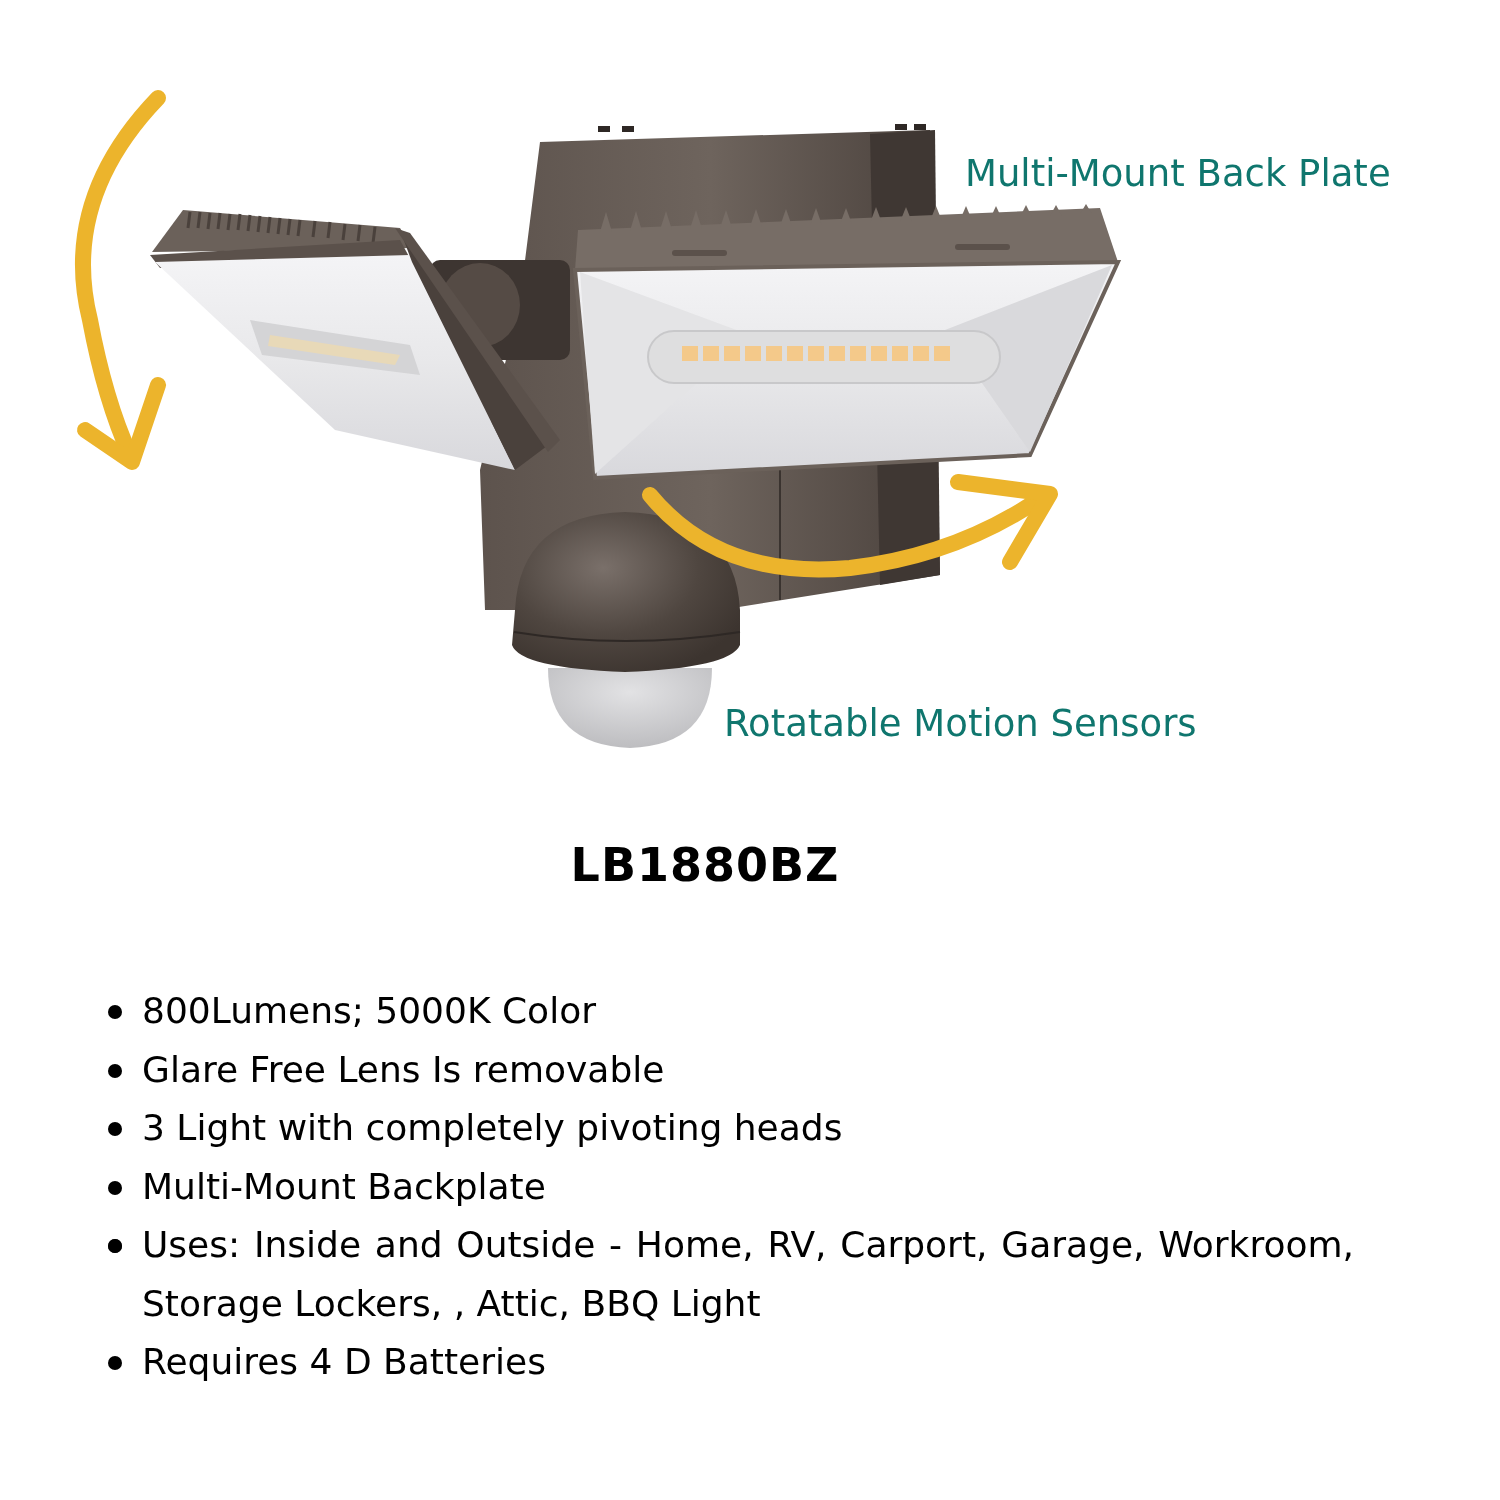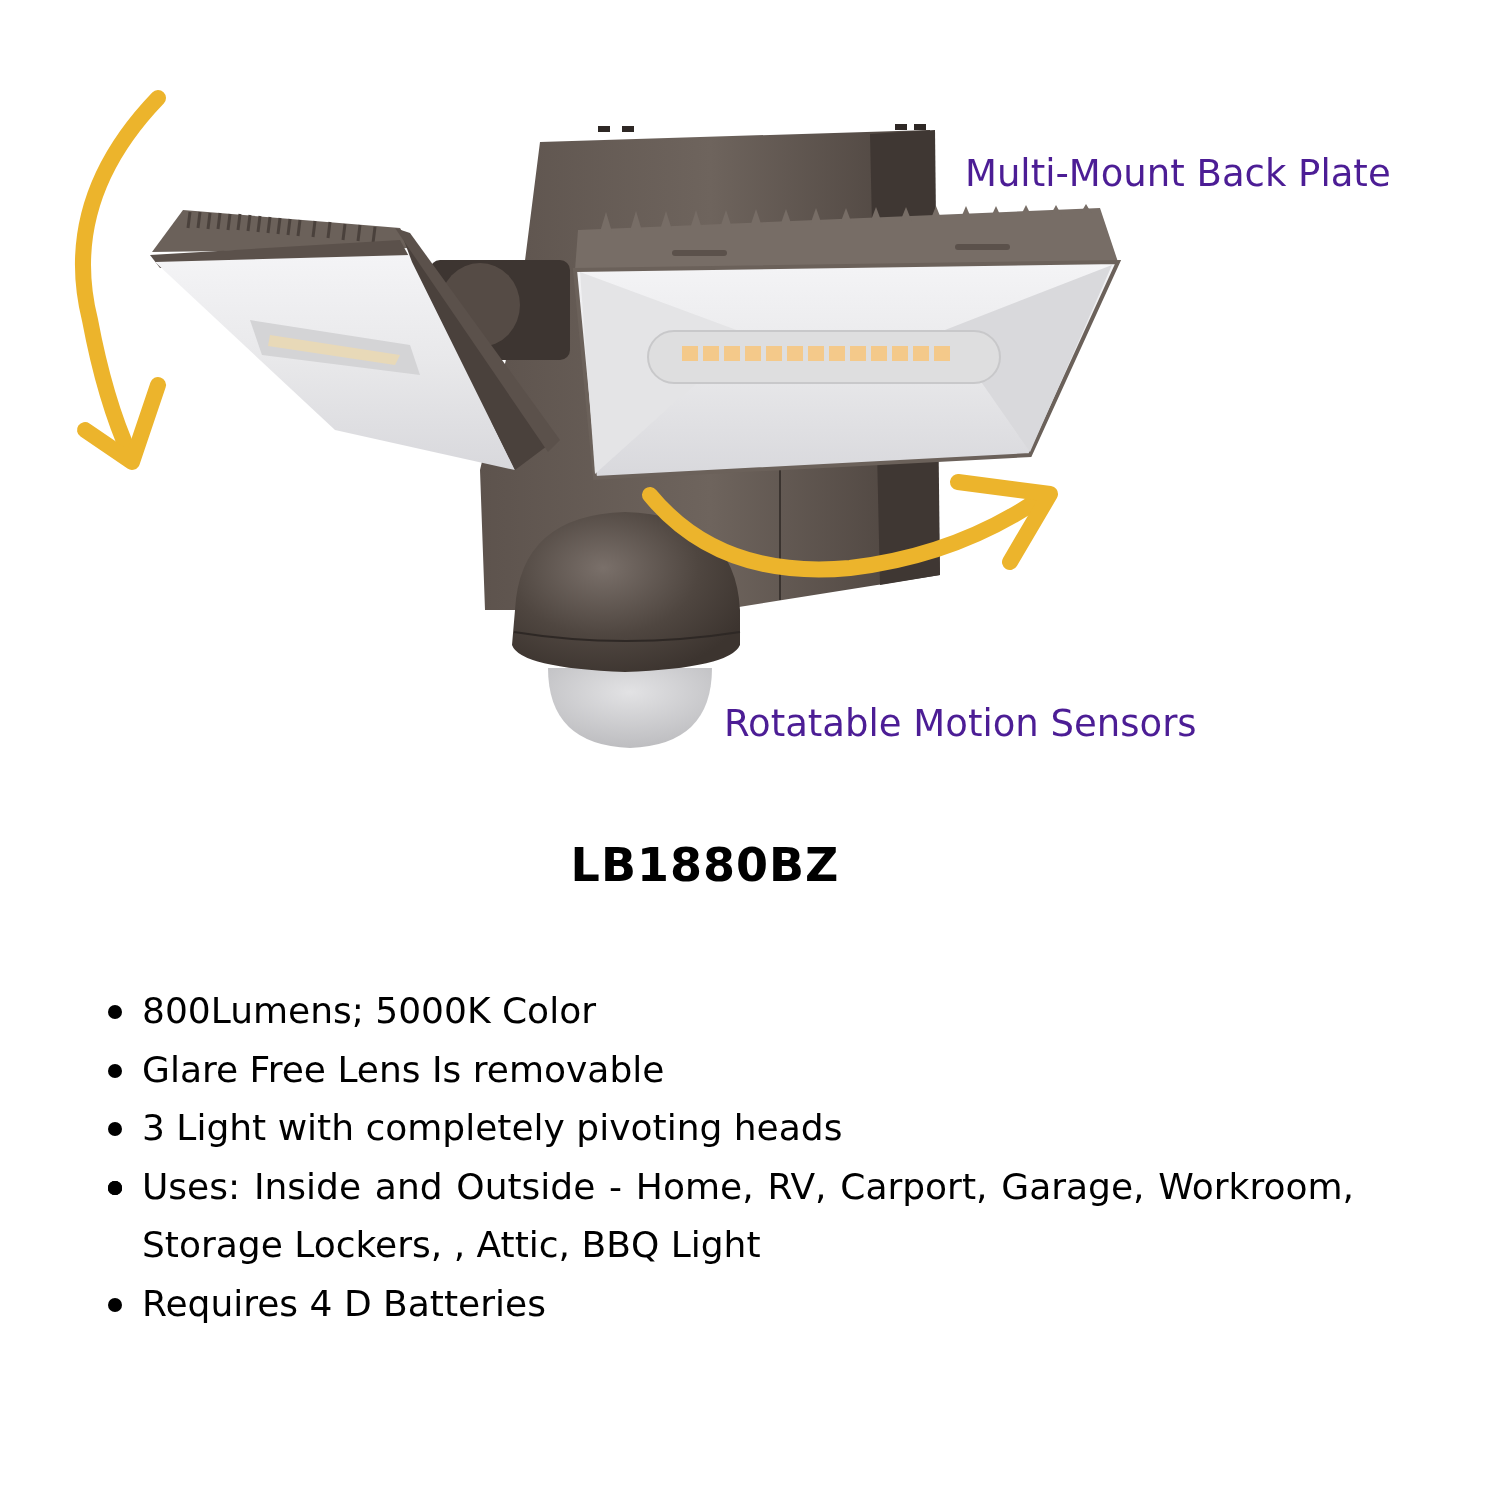--- a/index.html
+++ b/index.html
@@ -1,20 +1,20 @@
 <!DOCTYPE html>
 <html><head>
 <meta charset="utf-8">
 <style>
   html, body { margin: 0; padding: 0; background: #ffffff; }
   body { width: 1500px; height: 1500px; position: relative; overflow: hidden;
          font-family: "DejaVu Sans", "Liberation Sans", sans-serif; color: #000; }
   .canvas { position: absolute; left: 0; top: 0; width: 1500px; height: 1500px; }
   .product-svg { position: absolute; left: 0; top: 0; width: 1500px; height: 800px; }
-  .callout { position: absolute; font-size: 37px; letter-spacing: 0px; white-space: nowrap; color: #4c1d95; }
+  .callout { position: absolute; font-size: 37px; letter-spacing: 0px; white-space: nowrap; color: #0f766e; }
   #callout-backplate { left: 965px; top: 152px; }
   #callout-heads { left: 1044px; top: 414px; }
   #callout-sensors { left: 724px; top: 702px; }
   .model { position: absolute; left: 0; width: 1410px; top: 838px; text-align: center;
            font-weight: bold; font-size: 46px; letter-spacing: 1px; }
   .features { position: absolute; left: 104px; top: 982px; width: 1250px; margin: 0; padding: 0; list-style: none; }
   .features li { position: relative; padding-left: 38px; font-size: 36px; line-height: 58.5px; }
   .features li .bullet { position: absolute; left: 4px; top: 23px; width: 14px; height: 14px; border-radius: 50%; background: #000; }
   .features li.justify .txt { display: block; text-align: justify; text-align-last: left; }
 </style>
@@ -152,21 +152,21 @@
 
   <div class="callout" id="callout-backplate">Multi-Mount Back Plate</div>
   <div class="callout" id="callout-sensors">Rotatable Motion Sensors</div>
 
   <div class="model">LB1880BZ</div>
 
   <ul class="features">
     <li><span class="bullet"></span><span class="txt">800Lumens; 5000K Color</span></li>
     <li><span class="bullet"></span><span class="txt">Glare Free Lens Is removable</span></li>
     <li><span class="bullet"></span><span class="txt">3 Light with completely pivoting heads</span></li>
-    <li><span class="bullet"></span></li>
+    <li><span class="bullet"></span><span class="txt">Multi-Mount Backplate</span></li>
     <li><span class="bullet"></span></li>
     <li class="justify">
         <span class="bullet"></span>
         <span class="txt">Uses: Inside and Outside - Home, RV, Carport, Garage, Workroom, Storage Lockers, , Attic, BBQ Light</span>
       </li>
     <li><span class="bullet"></span><span class="txt">Requires 4 D Batteries</span></li>
   </ul>
 </div>
 
 </body></html>

